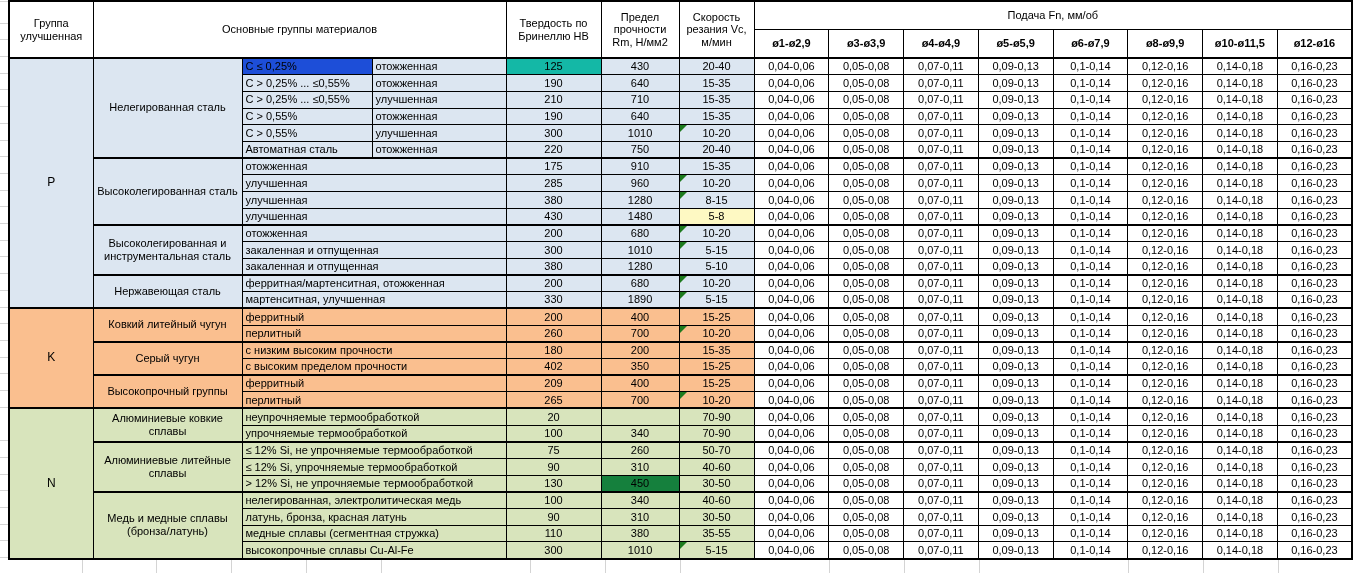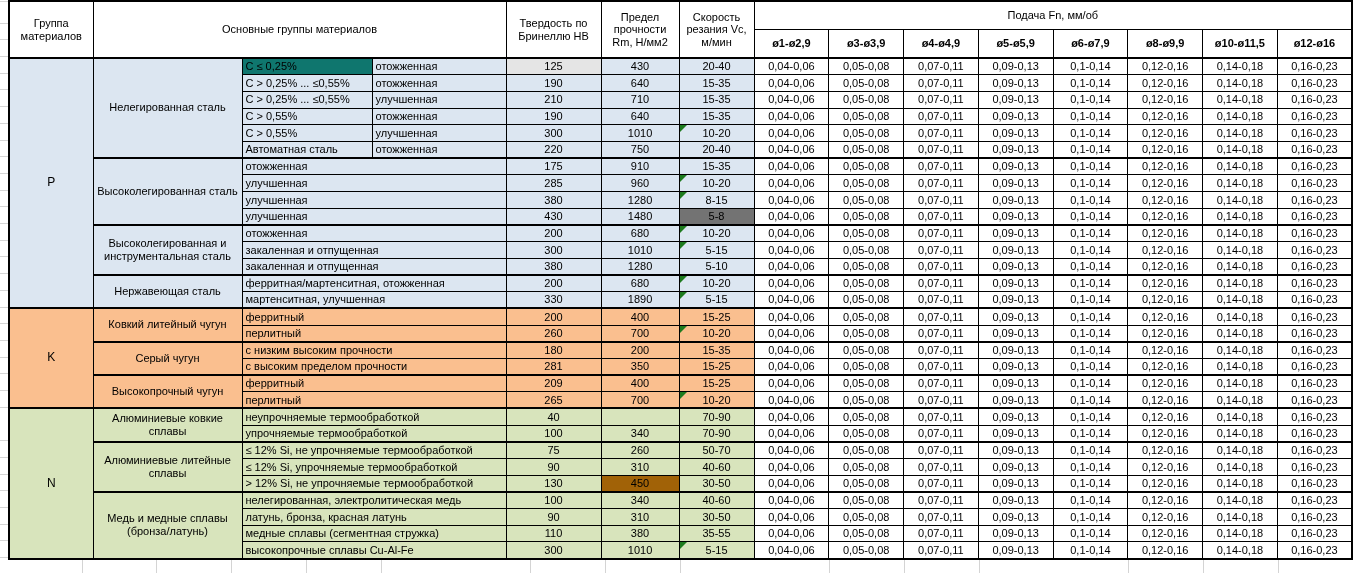--- a/index.html
+++ b/index.html
@@ -72,21 +72,21 @@
         <col style="width:74.75px">
         <col style="width:74.75px">
         <col style="width:74.75px">
       <col style="width:74.75px">
         <col style="width:74.75px">
         <col style="width:74.75px">
         <col style="width:74.75px">
     </colgroup>
     <thead>
       <tr class="h1">
-        <th rowspan="2">Группа материалов</th>
+        <th rowspan="2">Группа улучшенная</th>
         <th rowspan="2" colspan="3">Основные группы материалов</th>
         <th rowspan="2">Твердость по Бринеллю HB</th>
         <th rowspan="2">Предел прочности Rm, Н/мм2</th>
         <th rowspan="2">Скорость резания Vc, м/мин</th>
         <th colspan="8">Подача Fn, мм/об</th>
       </tr>
       <tr class="h2">
         <th>ø1-ø2,9</th>
         <th>ø3-ø3,9</th>
         <th>ø4-ø4,9</th>
@@ -94,23 +94,23 @@
         <th>ø6-ø7,9</th>
         <th>ø8-ø9,9</th>
         <th>ø10-ø11,5</th>
         <th>ø12-ø16</th>
       </tr>
     </thead>
     <tbody>
         <tr class="grp-start">
           <td class="c-group" rowspan="15" style="background-color: rgb(220, 230, 241);">P</td>
           <td class="c-sub" rowspan="6" style="background-color: rgb(220, 230, 241);">Нелегированная сталь</td>
-          <td class="c-desc" style="background-color: #0f766e;">C ≤ 0,25%</td>
+          <td class="c-desc" style="background-color: #1d4ed8;">C ≤ 0,25%</td>
           <td class="c-desc" style="background-color: rgb(220, 230, 241);">отожженная</td>
-          <td class="c-num" style="background-color: #e5e5e5;">125</td>
+          <td class="c-num" style="background-color: #14b8a6;">125</td>
           <td class="c-num" style="background-color: rgb(220, 230, 241);">430</td>
           <td class="c-num c-vc" style="background-color: rgb(220, 230, 241);">20-40</td>
           <td class="c-num" style="background-color: rgb(255, 255, 255);">0,04-0,06</td>
           <td class="c-num" style="background-color: rgb(255, 255, 255);">0,05-0,08</td>
           <td class="c-num" style="background-color: rgb(255, 255, 255);">0,07-0,11</td>
           <td class="c-num" style="background-color: rgb(255, 255, 255);">0,09-0,13</td>
           <td class="c-num" style="background-color: rgb(255, 255, 255);">0,1-0,14</td>
           <td class="c-num" style="background-color: rgb(255, 255, 255);">0,12-0,16</td>
           <td class="c-num" style="background-color: rgb(255, 255, 255);">0,14-0,18</td>
           <td class="c-num" style="background-color: rgb(255, 255, 255);">0,16-0,23</td>
@@ -230,21 +230,21 @@
           <td class="c-num" style="background-color: rgb(255, 255, 255);">0,09-0,13</td>
           <td class="c-num" style="background-color: rgb(255, 255, 255);">0,1-0,14</td>
           <td class="c-num" style="background-color: rgb(255, 255, 255);">0,12-0,16</td>
           <td class="c-num" style="background-color: rgb(255, 255, 255);">0,14-0,18</td>
           <td class="c-num" style="background-color: rgb(255, 255, 255);">0,16-0,23</td>
         </tr>
         <tr>
           <td class="c-desc" colspan="2" style="background-color: rgb(220, 230, 241);">улучшенная</td>
           <td class="c-num" style="background-color: rgb(220, 230, 241);">430</td>
           <td class="c-num" style="background-color: rgb(220, 230, 241);">1480</td>
-          <td class="c-num c-vc" style="background-color: #737373;">5-8</td>
+          <td class="c-num c-vc" style="background-color: #fef9c3;">5-8</td>
           <td class="c-num" style="background-color: rgb(255, 255, 255);">0,04-0,06</td>
           <td class="c-num" style="background-color: rgb(255, 255, 255);">0,05-0,08</td>
           <td class="c-num" style="background-color: rgb(255, 255, 255);">0,07-0,11</td>
           <td class="c-num" style="background-color: rgb(255, 255, 255);">0,09-0,13</td>
           <td class="c-num" style="background-color: rgb(255, 255, 255);">0,1-0,14</td>
           <td class="c-num" style="background-color: rgb(255, 255, 255);">0,12-0,16</td>
           <td class="c-num" style="background-color: rgb(255, 255, 255);">0,14-0,18</td>
           <td class="c-num" style="background-color: rgb(255, 255, 255);">0,16-0,23</td>
         </tr>
         <tr class="sub-start">
@@ -359,34 +359,34 @@
           <td class="c-num" style="background-color: rgb(255, 255, 255);">0,05-0,08</td>
           <td class="c-num" style="background-color: rgb(255, 255, 255);">0,07-0,11</td>
           <td class="c-num" style="background-color: rgb(255, 255, 255);">0,09-0,13</td>
           <td class="c-num" style="background-color: rgb(255, 255, 255);">0,1-0,14</td>
           <td class="c-num" style="background-color: rgb(255, 255, 255);">0,12-0,16</td>
           <td class="c-num" style="background-color: rgb(255, 255, 255);">0,14-0,18</td>
           <td class="c-num" style="background-color: rgb(255, 255, 255);">0,16-0,23</td>
         </tr>
         <tr>
           <td class="c-desc" colspan="2" style="background-color: rgb(250, 191, 143);">с высоким пределом прочности</td>
-          <td class="c-num" style="background-color: rgb(250, 191, 143);">281</td>
+          <td class="c-num" style="background-color: rgb(250, 191, 143);">402</td>
           <td class="c-num" style="background-color: rgb(250, 191, 143);">350</td>
           <td class="c-num c-vc" style="background-color: rgb(250, 191, 143);">15-25</td>
           <td class="c-num" style="background-color: rgb(255, 255, 255);">0,04-0,06</td>
           <td class="c-num" style="background-color: rgb(255, 255, 255);">0,05-0,08</td>
           <td class="c-num" style="background-color: rgb(255, 255, 255);">0,07-0,11</td>
           <td class="c-num" style="background-color: rgb(255, 255, 255);">0,09-0,13</td>
           <td class="c-num" style="background-color: rgb(255, 255, 255);">0,1-0,14</td>
           <td class="c-num" style="background-color: rgb(255, 255, 255);">0,12-0,16</td>
           <td class="c-num" style="background-color: rgb(255, 255, 255);">0,14-0,18</td>
           <td class="c-num" style="background-color: rgb(255, 255, 255);">0,16-0,23</td>
         </tr>
         <tr class="sub-start">
-          <td class="c-sub" rowspan="2" style="background-color: rgb(250, 191, 143);">Высокопрочный чугун</td>
+          <td class="c-sub" rowspan="2" style="background-color: rgb(250, 191, 143);">Высокопрочный группы</td>
           <td class="c-desc" colspan="2" style="background-color: rgb(250, 191, 143);">ферритный</td>
           <td class="c-num" style="background-color: rgb(250, 191, 143);">209</td>
           <td class="c-num" style="background-color: rgb(250, 191, 143);">400</td>
           <td class="c-num c-vc" style="background-color: rgb(250, 191, 143);">15-25</td>
           <td class="c-num" style="background-color: rgb(255, 255, 255);">0,04-0,06</td>
           <td class="c-num" style="background-color: rgb(255, 255, 255);">0,05-0,08</td>
           <td class="c-num" style="background-color: rgb(255, 255, 255);">0,07-0,11</td>
           <td class="c-num" style="background-color: rgb(255, 255, 255);">0,09-0,13</td>
           <td class="c-num" style="background-color: rgb(255, 255, 255);">0,1-0,14</td>
           <td class="c-num" style="background-color: rgb(255, 255, 255);">0,12-0,16</td>
@@ -404,21 +404,21 @@
           <td class="c-num" style="background-color: rgb(255, 255, 255);">0,09-0,13</td>
           <td class="c-num" style="background-color: rgb(255, 255, 255);">0,1-0,14</td>
           <td class="c-num" style="background-color: rgb(255, 255, 255);">0,12-0,16</td>
           <td class="c-num" style="background-color: rgb(255, 255, 255);">0,14-0,18</td>
           <td class="c-num" style="background-color: rgb(255, 255, 255);">0,16-0,23</td>
         </tr>
         <tr class="grp-start">
           <td class="c-group" rowspan="9" style="background-color: rgb(216, 228, 188);">N</td>
           <td class="c-sub" rowspan="2" style="background-color: rgb(216, 228, 188);">Алюминиевые ковкие сплавы</td>
           <td class="c-desc" colspan="2" style="background-color: rgb(216, 228, 188);">неупрочняемые термообработкой</td>
-          <td class="c-num" style="background-color: rgb(216, 228, 188);">40</td>
+          <td class="c-num" style="background-color: rgb(216, 228, 188);">20</td>
           <td class="c-num" style="background-color: rgb(216, 228, 188);"></td>
           <td class="c-num c-vc" style="background-color: rgb(216, 228, 188);">70-90</td>
           <td class="c-num" style="background-color: rgb(255, 255, 255);">0,04-0,06</td>
           <td class="c-num" style="background-color: rgb(255, 255, 255);">0,05-0,08</td>
           <td class="c-num" style="background-color: rgb(255, 255, 255);">0,07-0,11</td>
           <td class="c-num" style="background-color: rgb(255, 255, 255);">0,09-0,13</td>
           <td class="c-num" style="background-color: rgb(255, 255, 255);">0,1-0,14</td>
           <td class="c-num" style="background-color: rgb(255, 255, 255);">0,12-0,16</td>
           <td class="c-num" style="background-color: rgb(255, 255, 255);">0,14-0,18</td>
           <td class="c-num" style="background-color: rgb(255, 255, 255);">0,16-0,23</td>
@@ -462,21 +462,21 @@
           <td class="c-num" style="background-color: rgb(255, 255, 255);">0,07-0,11</td>
           <td class="c-num" style="background-color: rgb(255, 255, 255);">0,09-0,13</td>
           <td class="c-num" style="background-color: rgb(255, 255, 255);">0,1-0,14</td>
           <td class="c-num" style="background-color: rgb(255, 255, 255);">0,12-0,16</td>
           <td class="c-num" style="background-color: rgb(255, 255, 255);">0,14-0,18</td>
           <td class="c-num" style="background-color: rgb(255, 255, 255);">0,16-0,23</td>
         </tr>
         <tr>
           <td class="c-desc" colspan="2" style="background-color: rgb(216, 228, 188);">&gt; 12% Si, не упрочняемые термообработкой</td>
           <td class="c-num" style="background-color: rgb(216, 228, 188);">130</td>
-          <td class="c-num" style="background-color: #a16207;">450</td>
+          <td class="c-num" style="background-color: #15803d;">450</td>
           <td class="c-num c-vc" style="background-color: rgb(216, 228, 188);">30-50</td>
           <td class="c-num" style="background-color: rgb(255, 255, 255);">0,04-0,06</td>
           <td class="c-num" style="background-color: rgb(255, 255, 255);">0,05-0,08</td>
           <td class="c-num" style="background-color: rgb(255, 255, 255);">0,07-0,11</td>
           <td class="c-num" style="background-color: rgb(255, 255, 255);">0,09-0,13</td>
           <td class="c-num" style="background-color: rgb(255, 255, 255);">0,1-0,14</td>
           <td class="c-num" style="background-color: rgb(255, 255, 255);">0,12-0,16</td>
           <td class="c-num" style="background-color: rgb(255, 255, 255);">0,14-0,18</td>
           <td class="c-num" style="background-color: rgb(255, 255, 255);">0,16-0,23</td>
         </tr>

